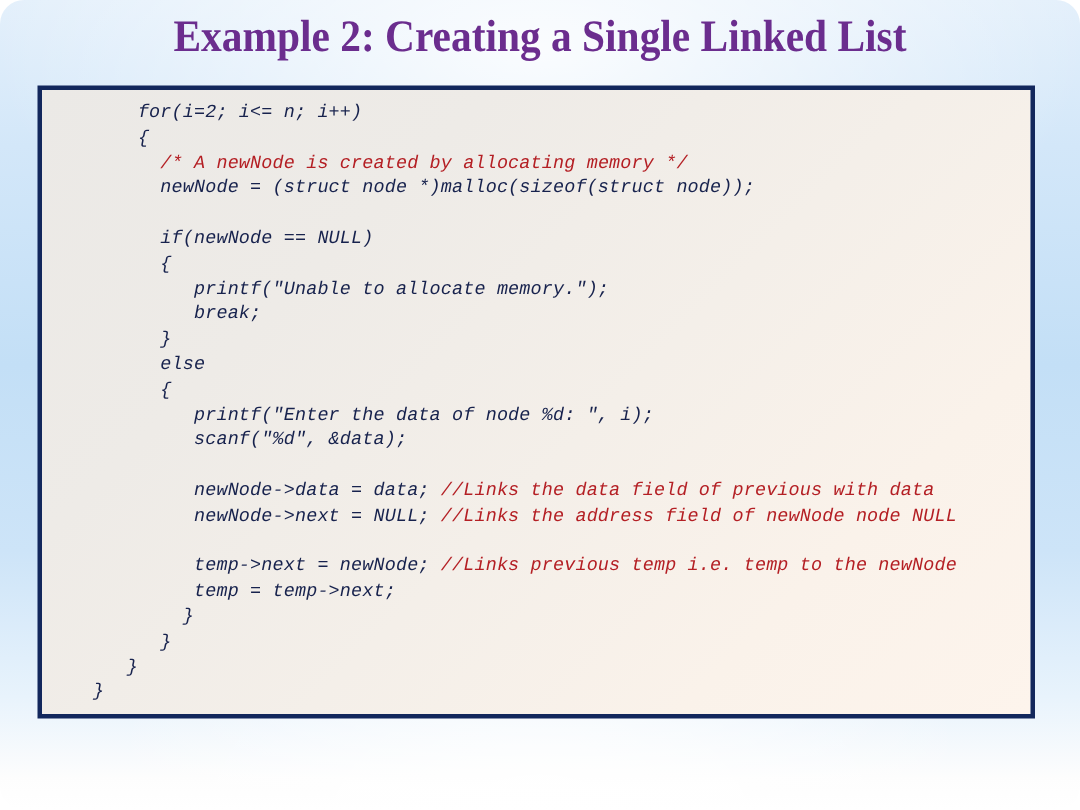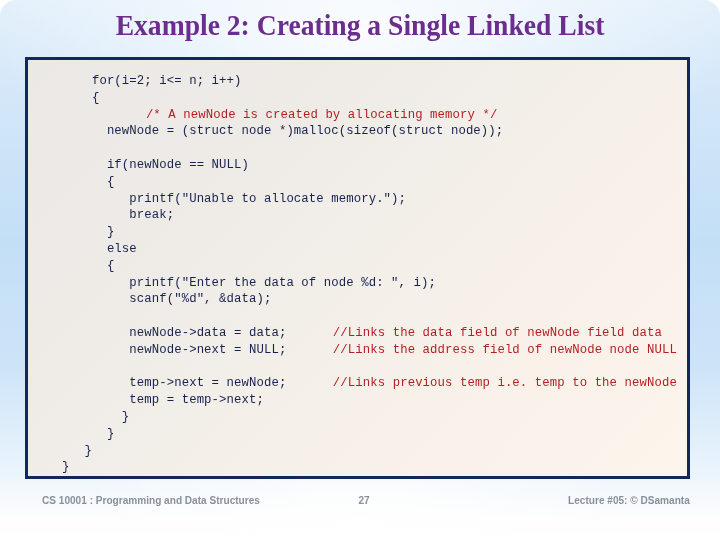--- a/index.html
+++ b/index.html
@@ -64,31 +64,31 @@
     width: 665px;
     height: 422px;
     box-sizing: border-box;
     border: 3px solid #12275c;
     background: linear-gradient(135deg, #ebe9e6 0%, #eeebe7 28%, #f4efe9 55%, #faf2ea 78%, #fdf4ec 100%);
     overflow: hidden;
     z-index: 2;
   }
   #code-pre {
     margin: 0;
-    padding: 13px 4px 4px 34px;
+    padding: 7px 4px 4px 34px;
     font-family: "Liberation Mono", "DejaVu Sans Mono", monospace;
     font-size: 12.3px;
     line-height: 16.8px;
     color: #17224d;
     white-space: pre;
     letter-spacing: 0.1px;
+    font-style: italic;
   }
   #code-pre .cm {
     color: #b41f24;
-    margin-left: 39px;
   }
 
   #footer {
     position: absolute;
     left: 0;
     bottom: 0;
     width: 720px;
     height: 58px;
     z-index: 3;
   }
@@ -123,30 +123,25 @@
       if(newNode == NULL)
       {
          printf("Unable to allocate memory.");
          break;
       }
       else
       {
          printf("Enter the data of node %d: ", i);
          scanf("%d", &amp;data);
 
-         newNode-&gt;data = data; <span class="cm">//Links the data field of newNode field data</span>
+         newNode-&gt;data = data; <span class="cm">//Links the data field of previous with data</span>
          newNode-&gt;next = NULL; <span class="cm">//Links the address field of newNode node NULL</span>
 
          temp-&gt;next = newNode; <span class="cm">//Links previous temp i.e. temp to the newNode</span>
          temp = temp-&gt;next;
         }
       }
    }
 }</pre>
   </div>
 
-  <div id="footer">
-    <div class="foot-txt" id="foot-left">CS 10001 : Programming and Data Structures</div>
-    <div class="foot-txt" id="foot-center">27</div>
-    <div class="foot-txt" id="foot-right">Lecture #05: © DSamanta</div>
-  </div>
 
 </div>
 
 </body></html>

